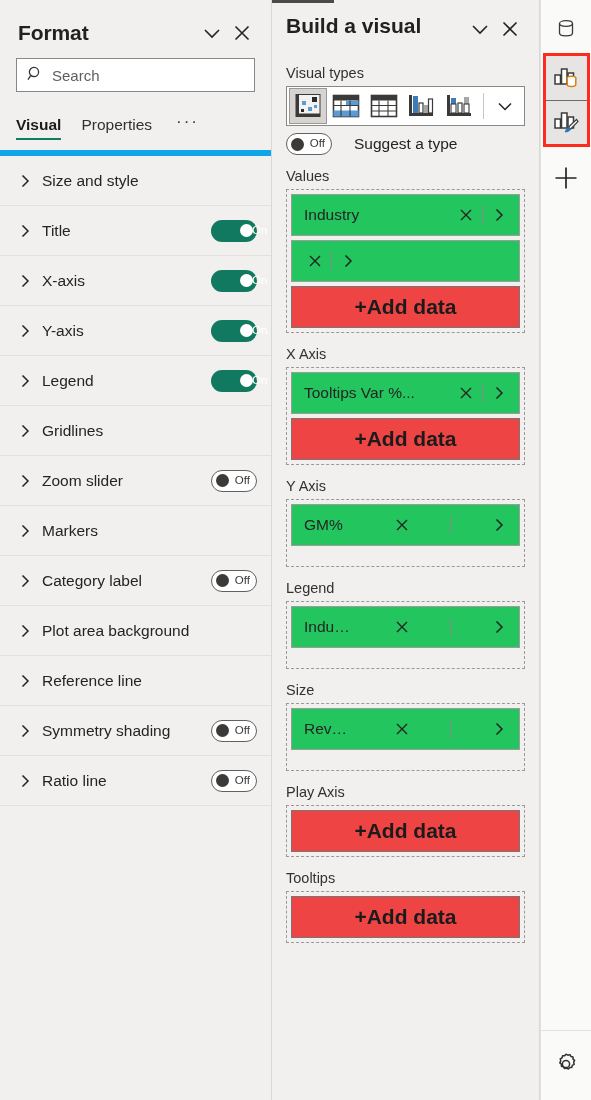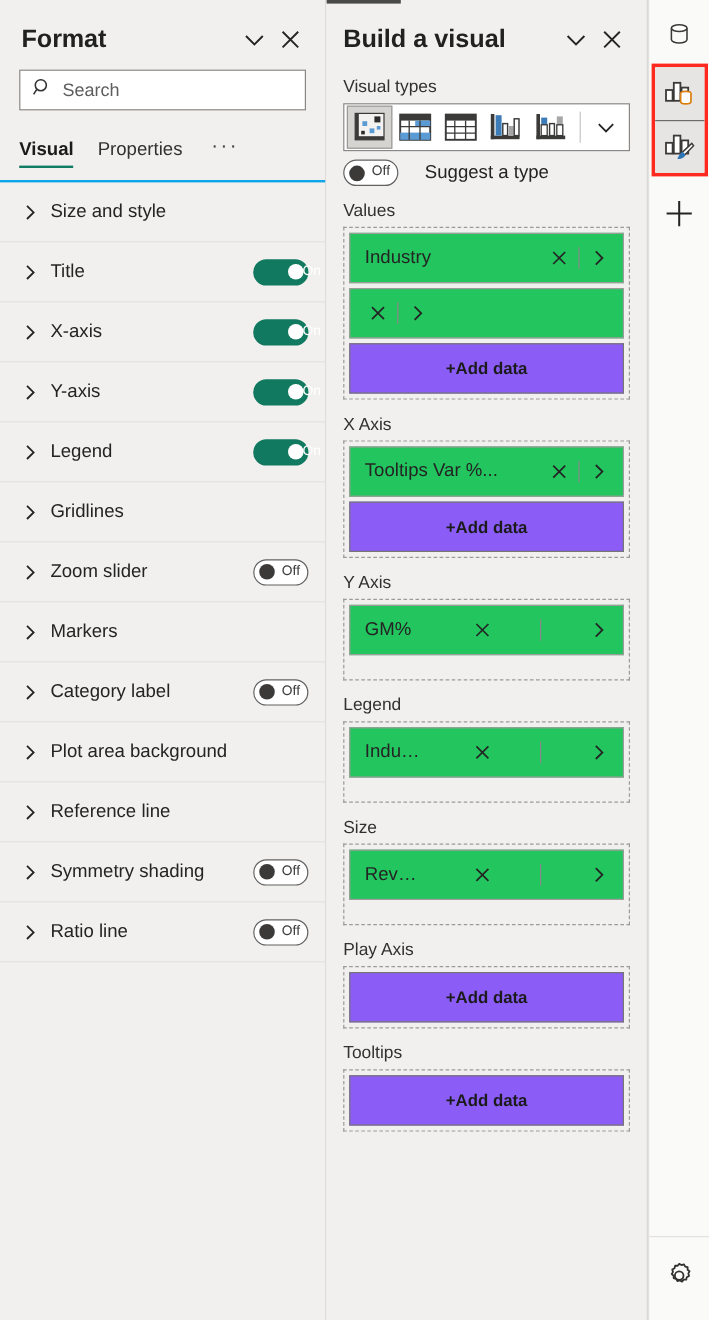--- a/index.html
+++ b/index.html
@@ -58,21 +58,21 @@
   .tab.active { font-weight: bold; color: #1b1b1b; }
   .tab.active::after {
     content: ""; position: absolute; left: 0; right: 0; bottom: 0;
     height: 2.5px; background: #107C63;
   }
   .tab-more {
     font-size: 17px; color: #3b3b3b; letter-spacing: 2px;
     padding-bottom: 8px; cursor: pointer; margin-left: 4px;
   }
 
-  .fmt-list { margin-top: 10px; border-top: 2px solid #0ea5e9; }
+  .fmt-list { margin-top: 10px; border-top: 6px solid #0ea5e9; }
   .fmt-row {
     height: 50px; display: flex; align-items: center;
     padding: 0 14px 0 16px;
     border-bottom: 1px solid #E2E1DF;
     cursor: pointer;
   }
   .chev { width: 18px; display: flex; align-items: center; justify-content: center; margin-right: 8px; }
   .fmt-label { font-size: 15.5px; color: #242424; flex: 1; }
 
   
@@ -99,21 +99,21 @@
     background: #F1F0EE;
     border-right: 1px solid #D9D8D6;
     position: relative;
     overflow: hidden;
   }
   .build-top-accent {
     position: absolute; top: 0; left: 0; width: 62px; height: 3px;
     background: #4A4A48;
   }
   .build-inner { padding: 14px 14px 0 14px; }
-  .build-head { display: flex; align-items: center; height: 38px; }
+  .build-head { display: flex; height: 38px; }
   .build-title { font-size: 21px; font-weight: bold; color: #212121; flex: 1; }
 
   .section-label {
     font-size: 14.5px; color: #323130;
     margin: 13px 0 5px 0;
   }
   .vt-strip {
     background: #ffffff; border: 1px solid #8A8886;
     height: 40px; display: flex; align-items: center;
     padding: 0 2px;
@@ -143,23 +143,23 @@
   .pill-name {
     flex: 1; font-size: 15.5px; color: #242424;
     white-space: nowrap; overflow: hidden; text-overflow: ellipsis;
     padding-right: 6px;
   }
   .pill-x { width: 22px; display: flex; align-items: center; justify-content: center; cursor: pointer; }
   .pill-div { width: 1px; height: 18px; background: #8A8886; margin: 0 5px; }
   .pill-arrow { width: 22px; display: flex; align-items: center; justify-content: center; cursor: pointer; }
 
   .add-data {
-    height: 42px; background: #8b5cf6; border: 1px solid #767676;
+    height: 42px; background: #ef4444; border: 1px solid #767676;
     display: flex; align-items: center; justify-content: center;
-    font-size: 14px; font-weight: bold; color: #1b1b1b;
+    font-size: 21px; font-weight: bold; color: #1b1b1b;
     cursor: pointer;
   }
   .pill + .add-data { margin-top: 0; }
 
   
   .rail {
     width: 51px; height: 1100px; background: #FAFAF9;
     border-left: 1px solid #E3E1DF;
     position: relative;
     display: flex; flex-direction: column; align-items: center;

